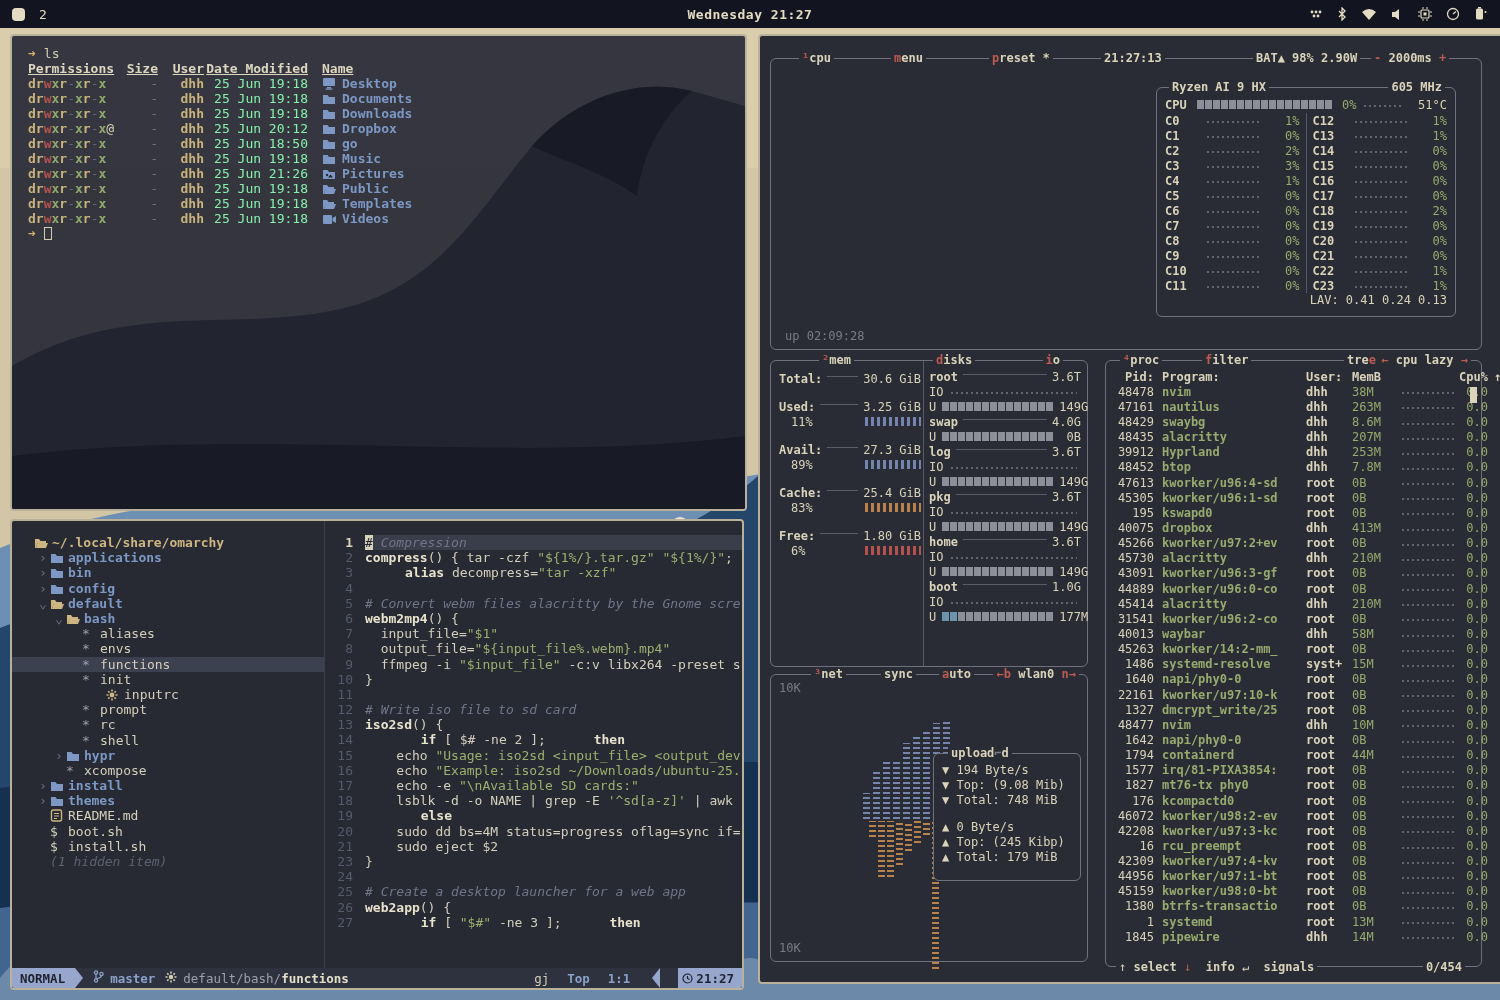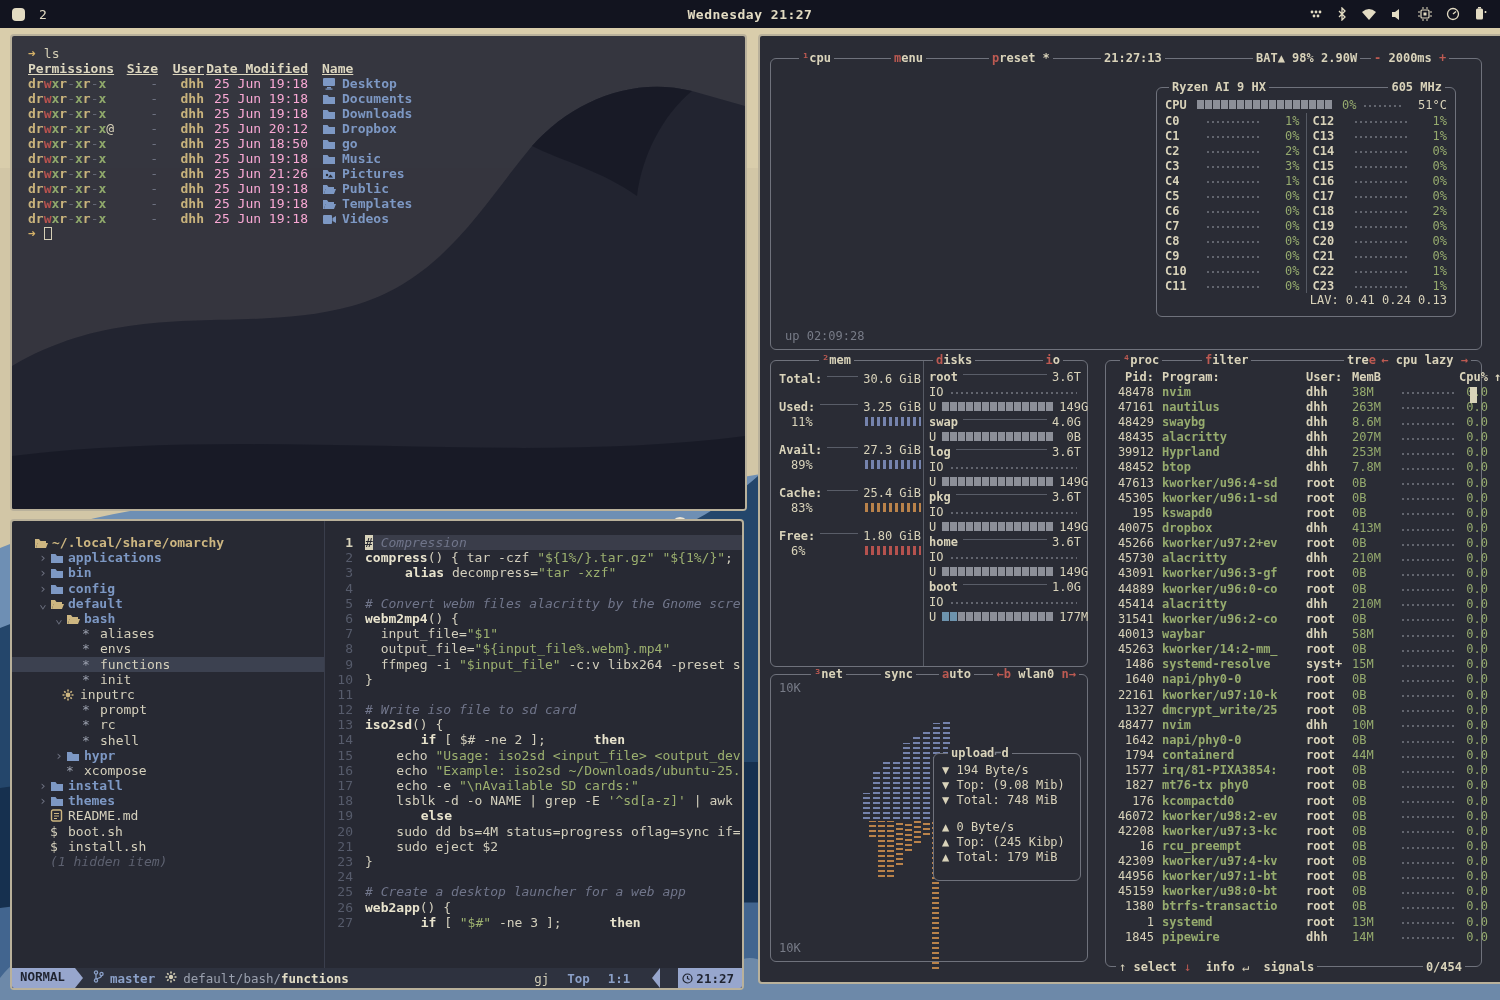--- a/index.html
+++ b/index.html
@@ -21,21 +21,21 @@
   
   .window { position:absolute; border:2px solid #b9b19b; border-radius:4px; z-index:10; overflow:hidden; }
 
   
   #term { left:10px; top:34px; width:737px; height:477px; background:rgba(47,49,59,0.97); }
   #term-inner { position:absolute; inset:0; padding:10px 0 0 16px; font-size:13px; line-height:15px; z-index:2; }
   .t-row { display:flex; white-space:pre; height:15px; align-items:center; }
   .t-perm { display:inline-block; width:96px; }
   .t-size { display:inline-block; width:34px; text-align:right; color:#6d7180; }
   .t-user { display:inline-block; width:46px; text-align:right; color:#c9b37c; font-weight:bold; }
-  .t-date { display:inline-block; width:104px; text-align:right; color:#f9a8d4; }
+  .t-date { display:inline-block; width:104px; text-align:right; color:#86efac; }
   .t-icon { display:inline-block; width:20px; margin-left:14px; color:#7d98c4; }
   .t-icon svg { vertical-align:-2px; }
   .t-name { color:#7d98c4; font-weight:bold; }
   .p-d,.p-r { color:#c9b37c; font-weight:bold; }
   .p-w { color:#b5524e; font-weight:bold; }
   .p-x { color:#8fa86b; font-weight:bold; }
   .p-dash { color:#63677455; color:#636774; }
   .p-at { color:#d5cfb6; }
   .t-head span { color:#ddd7bf; font-weight:bold; text-decoration:underline; }
   .t-head .sp { text-decoration:none; }
@@ -62,21 +62,21 @@
   .code-row.cur .code-num { color:#d8d3bb; font-weight:bold; }
   .code-row.cur .code-line-bg { background:#3a3d4a; }
   .code-line-bg { flex:1; }
   .tok-c { color:#70758a; font-style:italic; }
   .tok-f { color:#e8e3cd; font-weight:bold; }
   .tok-s { color:#9cb06f; }
   .tok-k { color:#e8e3cd; font-weight:bold;margin-left:40px; }
   .tok-t { color:#d3cfbd; }
   .nv-cursor { background:#d8d3bb; color:#23252f; }
   #nv-status { position:absolute; left:0; right:0; bottom:0; height:20px; background:#2e323f; display:flex; align-items:center; font-size:12.5px; color:#9aa0ae; }
-  .st-mode { background:#97a6cd; color:#1f2330; font-weight:bold; padding:0 10px 0 8px; height:20px; display:flex; align-items:center;font-family:Liberation Mono, monospace; }
+  .st-mode { background:#97a6cd; color:#1f2330; font-weight:bold; padding:0 10px 0 8px; height:20px; display:flex; align-items:center; }
   .st-mode-arrow { width:0; height:0; border-top:10px solid transparent; border-bottom:10px solid transparent; border-left:8px solid #97a6cd; }
   .st-sec { display:flex; align-items:center; gap:6px; margin-left:10px; }
   .st-branch { color:#8ba0c8; font-weight:bold; }
   .st-file { color:#e2ddc6; font-weight:bold; }
   .st-right { margin-left:auto; display:flex; align-items:center; gap:18px; color:#8ba0c8; }
   .st-clock-arrow { width:0; height:0; border-top:10px solid transparent; border-bottom:10px solid transparent; border-right:8px solid #97a6cd; margin-left:4px;}
   .st-clock { background:#97a6cd; color:#1f2330; font-weight:bold; height:20px; display:flex; align-items:center; padding:0 8px 0 4px; gap:3px; }
 
   
   #btop { left:758px; top:34px; width:852px; height:950px; background:#2a2c35; font-size:12px; color:#d5cfb6; }
@@ -274,21 +274,21 @@
             <path d="M3.5 6H14l-2 5H2z" fill="#cdb681"></path>
           </svg></span><span class="tl-blue">default</span></div>
       <div class="tree-row" style="padding-left: 40px;"><span class="tree-chev">⌄</span><span class="tree-ic"><svg width="15" height="12" viewBox="0 0 15 12">
             <path d="M1 2h4l1.5 2H12v2H3.5L2 11H1z" fill="#cdb681"></path>
             <path d="M3.5 6H14l-2 5H2z" fill="#cdb681"></path>
           </svg></span><span class="tl-blue">bash</span></div>
       <div class="tree-row" style="padding-left: 56px;"><span class="tree-chev"></span><span class="tree-star">*</span><span class="tl-cream">aliases</span></div>
       <div class="tree-row" style="padding-left: 56px;"><span class="tree-chev"></span><span class="tree-star">*</span><span class="tl-cream">envs</span></div>
       <div class="tree-row sel" style="padding-left: 56px;"><span class="tree-chev"></span><span class="tree-star">*</span><span class="tl-cream">functions</span></div>
       <div class="tree-row" style="padding-left: 56px;"><span class="tree-chev"></span><span class="tree-star">*</span><span class="tl-cream">init</span></div>
-      <div class="tree-row" style="padding-left: 36px;"><span class="tree-chev"></span><span class="tree-ic"><svg width="12" height="12" viewBox="0 0 12 12">
+      <div class="tree-row" style="padding-left: 80px;"><span class="tree-chev"></span><span class="tree-ic"><svg width="12" height="12" viewBox="0 0 12 12">
             <g fill="#cdb681">
               <circle cx="6" cy="6" r="2.4"></circle>
               <g stroke="#cdb681" stroke-width="1.6">
                 <path d="M6 0.5v2M6 9.5v2M0.5 6h2M9.5 6h2M2.2 2.2l1.4 1.4M8.4 8.4l1.4 1.4M9.8 2.2 8.4 3.6M3.6 8.4 2.2 9.8"></path>
               </g>
             </g>
           </svg></span><span class="tl-cream">inputrc</span></div>
       <div class="tree-row" style="padding-left: 56px;"><span class="tree-chev"></span><span class="tree-star">*</span><span class="tl-cream">prompt</span></div>
       <div class="tree-row" style="padding-left: 56px;"><span class="tree-chev"></span><span class="tree-star">*</span><span class="tl-cream">rc</span></div>
       <div class="tree-row" style="padding-left: 56px;"><span class="tree-chev"></span><span class="tree-star">*</span><span class="tl-cream">shell</span></div>

